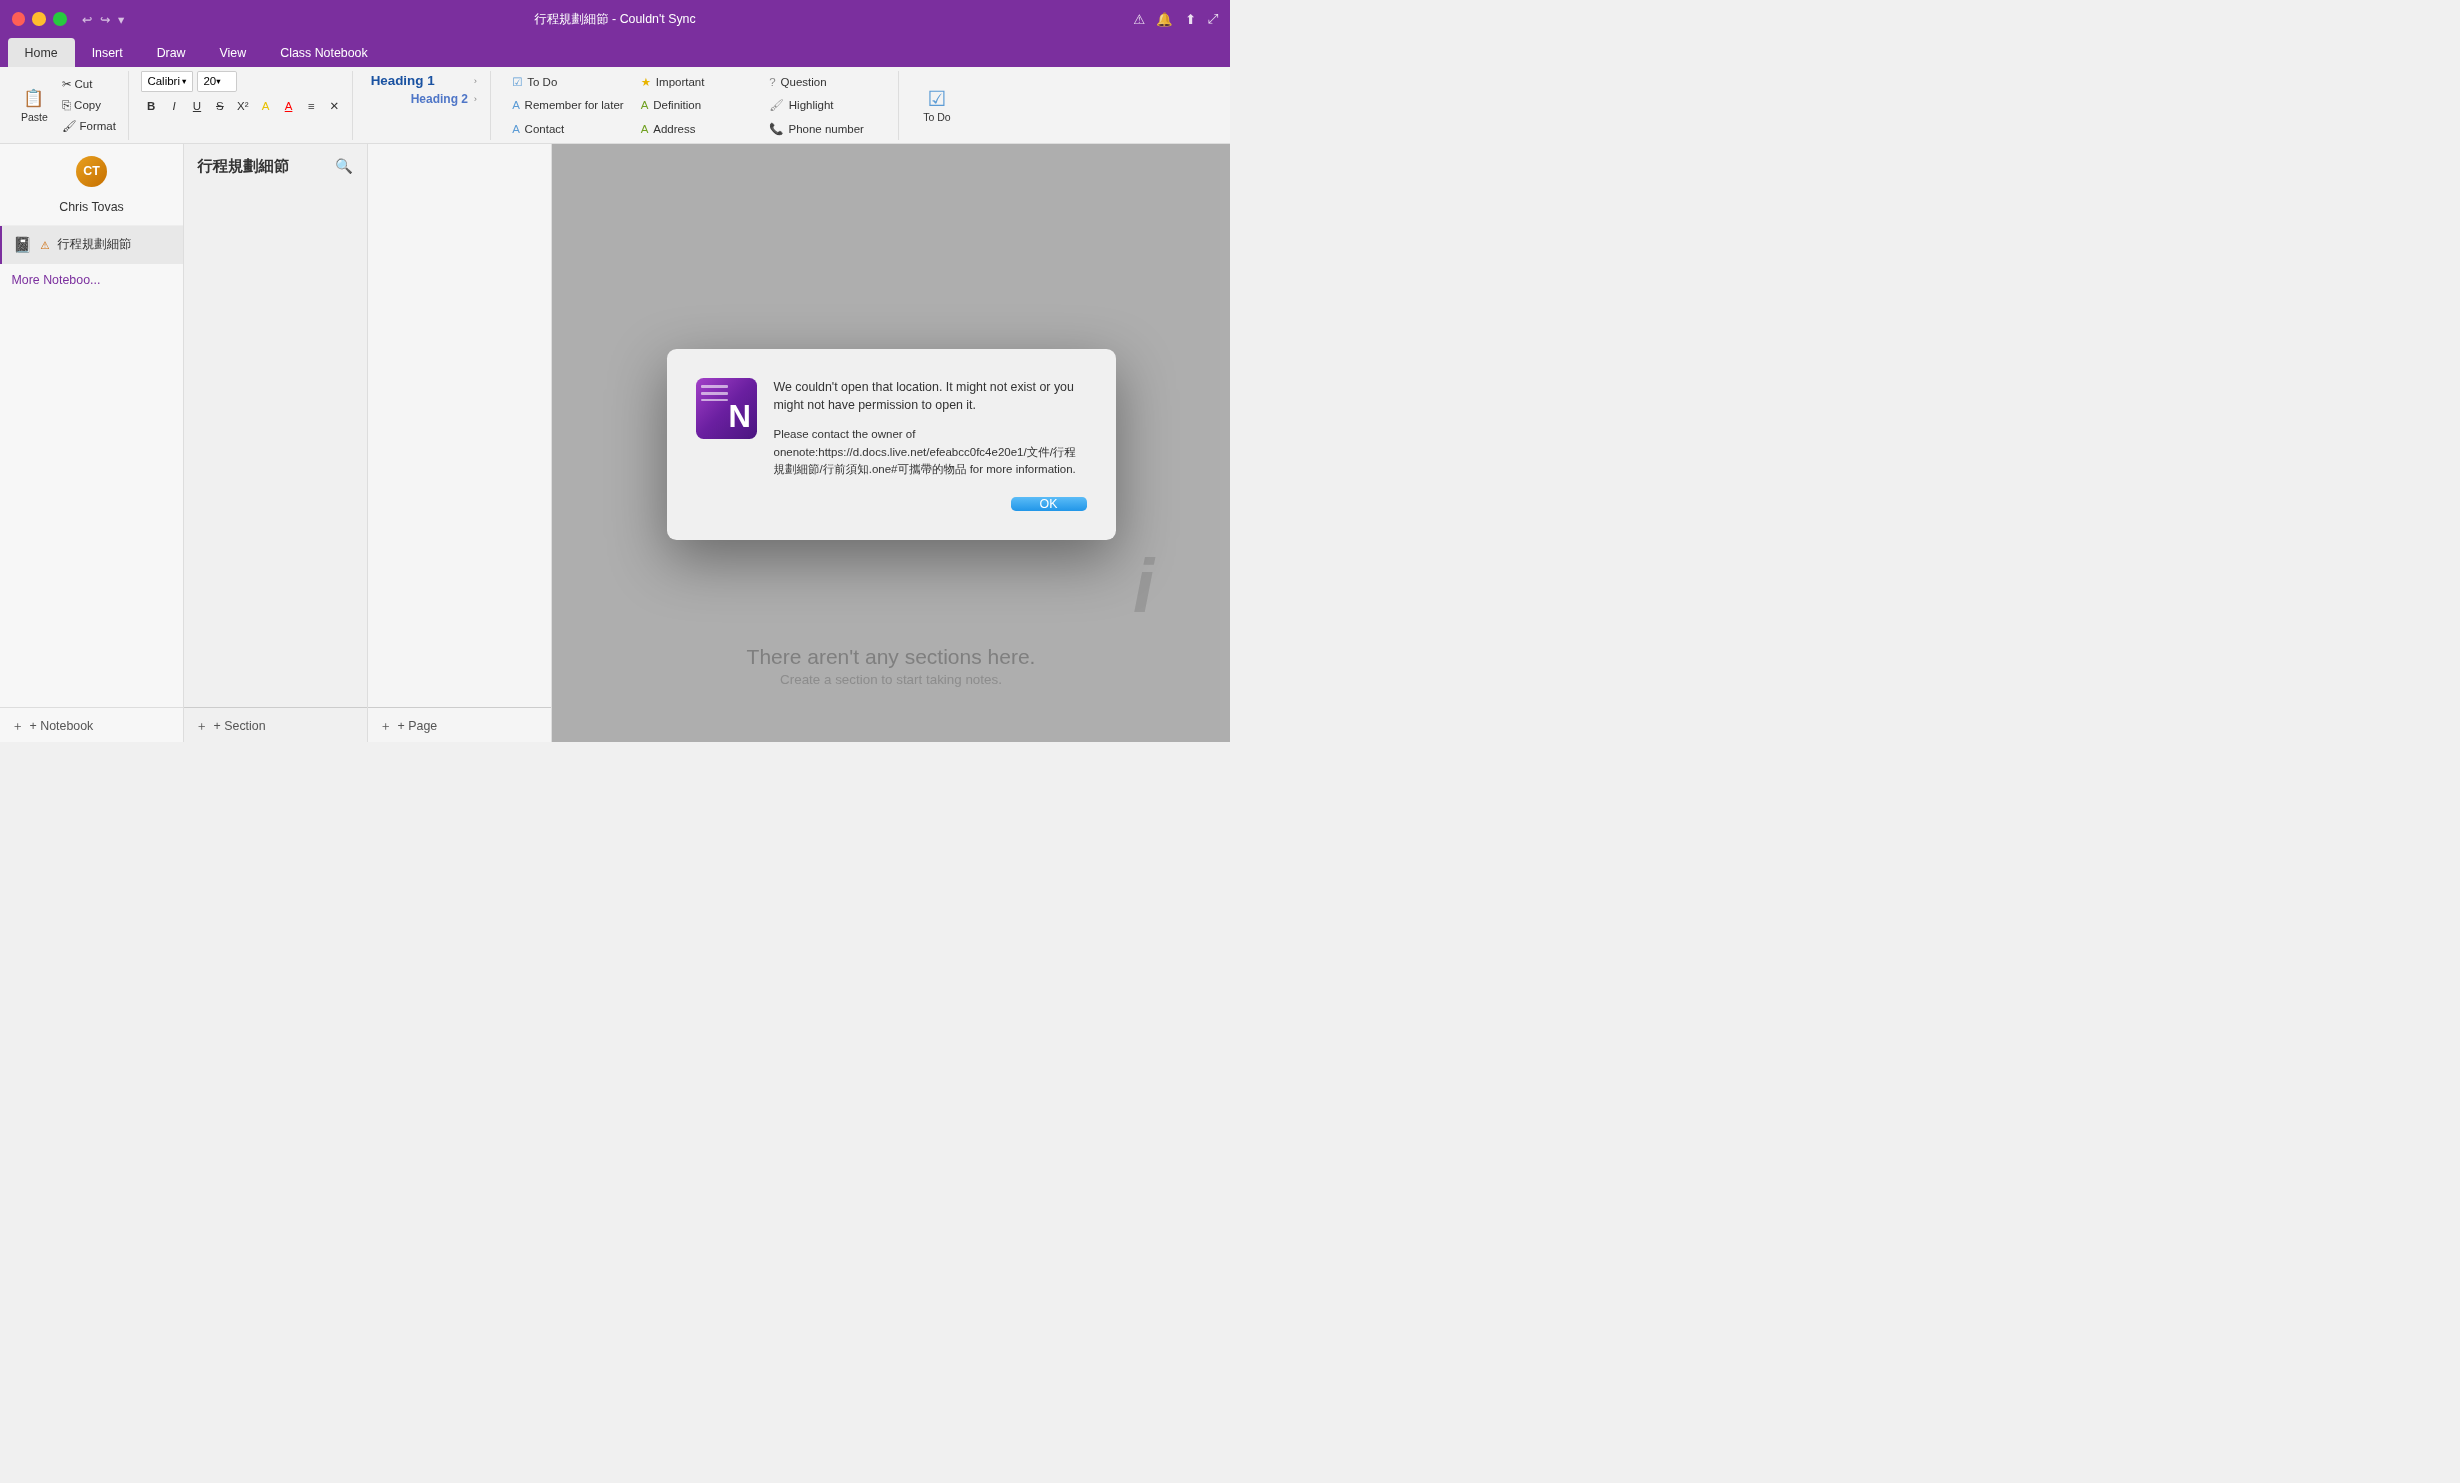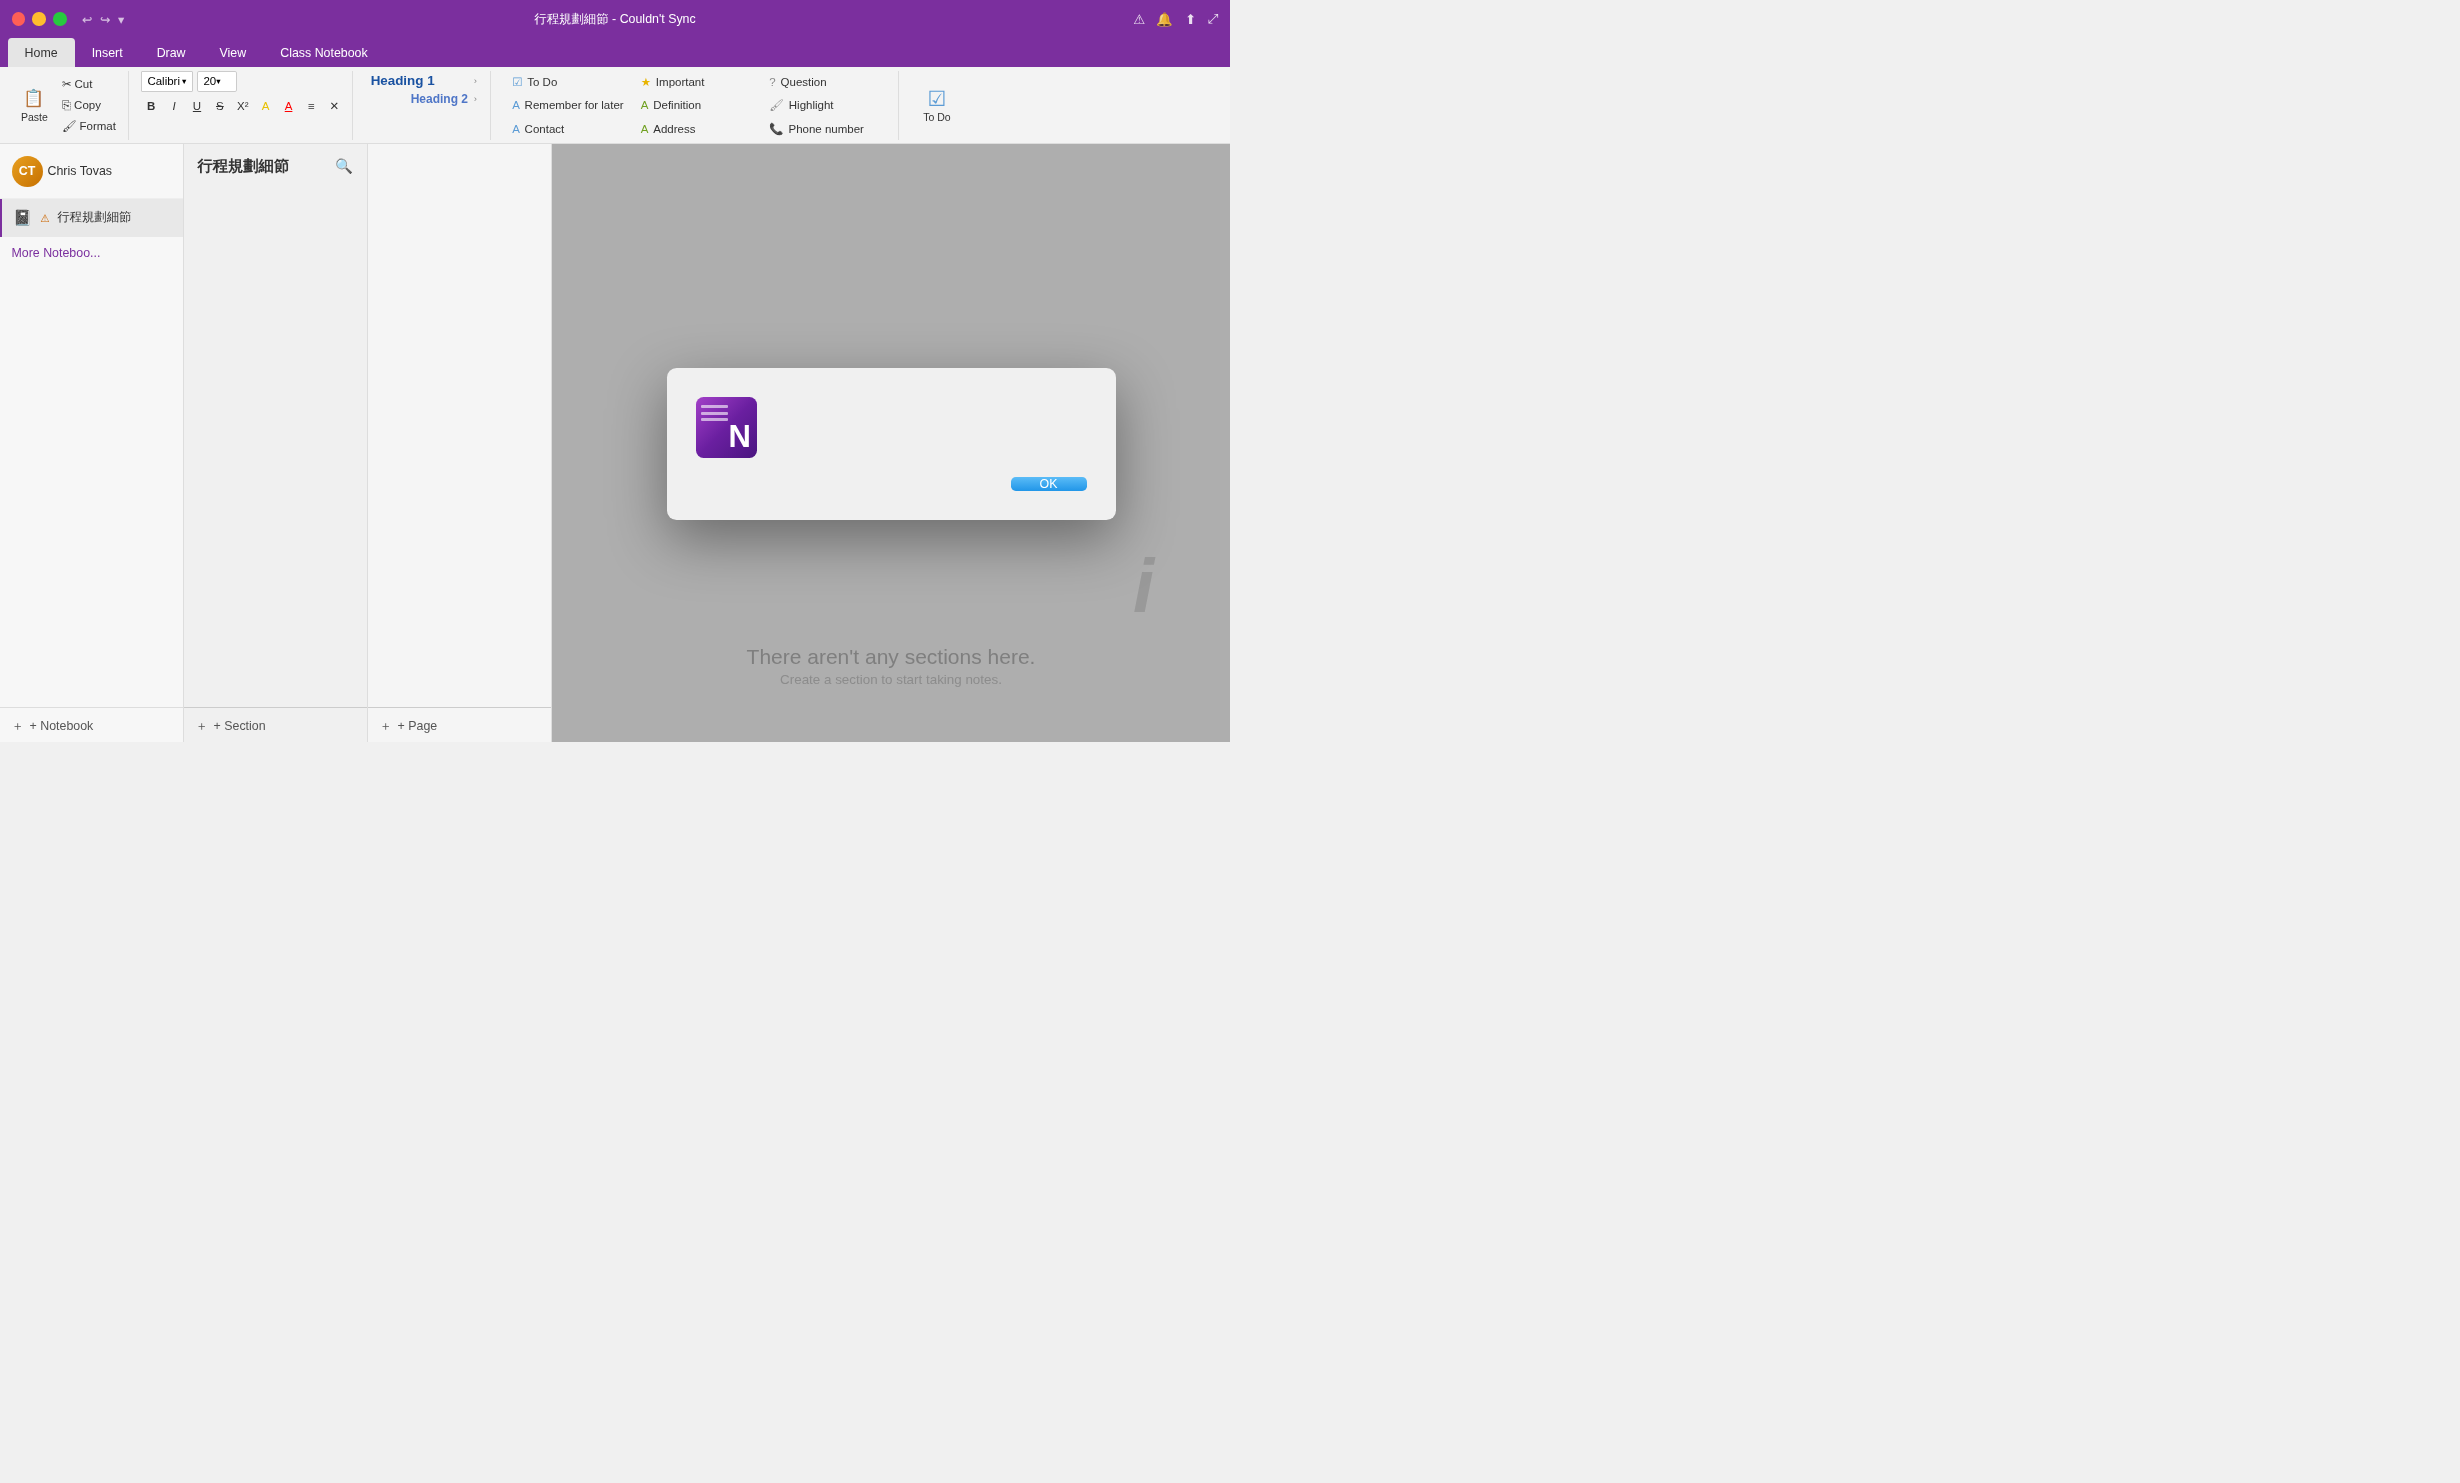--- a/index.html
+++ b/index.html
@@ -136,23 +136,24 @@
 
     
     .sidebar {
       width: 184px;
       background: #f7f7f7;
       border-right: 1px solid #ddd;
       display: flex;
       flex-direction: column;
     }
     .user-row {
-      display: flex; align-items: center; gap: 5px;
+      display: flex; align-items: center; gap: 13px;
       padding: 11.5px 11.5px;
       border-bottom: 1px solid #eee;
+      flex-direction: column;
     }
     .avatar {
       width: 31px; height: 31px; border-radius: 50%;
       background: linear-gradient(135deg, #e8a020 0%, #c67000 100%);
       display: flex; align-items: center; justify-content: center;
       color: white; font-size: 12.4px; font-weight: bold;
     }
     .user-name { font-size: 12.4px; color: #333; font-weight: 500; }
     .notebook-item {
       display: flex; align-items: center; gap: 7.6px;
@@ -465,20 +466,24 @@
       <div class="dialog">
         <div class="dialog-content">
           <div class="dialog-icon">
             <div class="dialog-icon-lines">
               <div class="dialog-icon-line"></div>
               <div class="dialog-icon-line"></div>
               <div class="dialog-icon-line"></div>
             </div>
             <span class="dialog-icon-n">N</span>
           </div>
+          <div class="dialog-text">
+            <div class="dialog-message">We couldn't open that location.  It might not exist or you might not have permission to open it.</div>
+            <div class="dialog-detail">Please contact the owner of onenote:https://d.docs.live.net/efeabcc0fc4e20e1/文件/行程規劃細節/行前須知.one#可攜帶的物品 for more information.</div>
+          </div>
         </div>
         <div class="dialog-footer">
           <button class="dialog-ok-btn">OK</button>
         </div>
       </div>
     </div>
   </div>
 
 </div>
 

